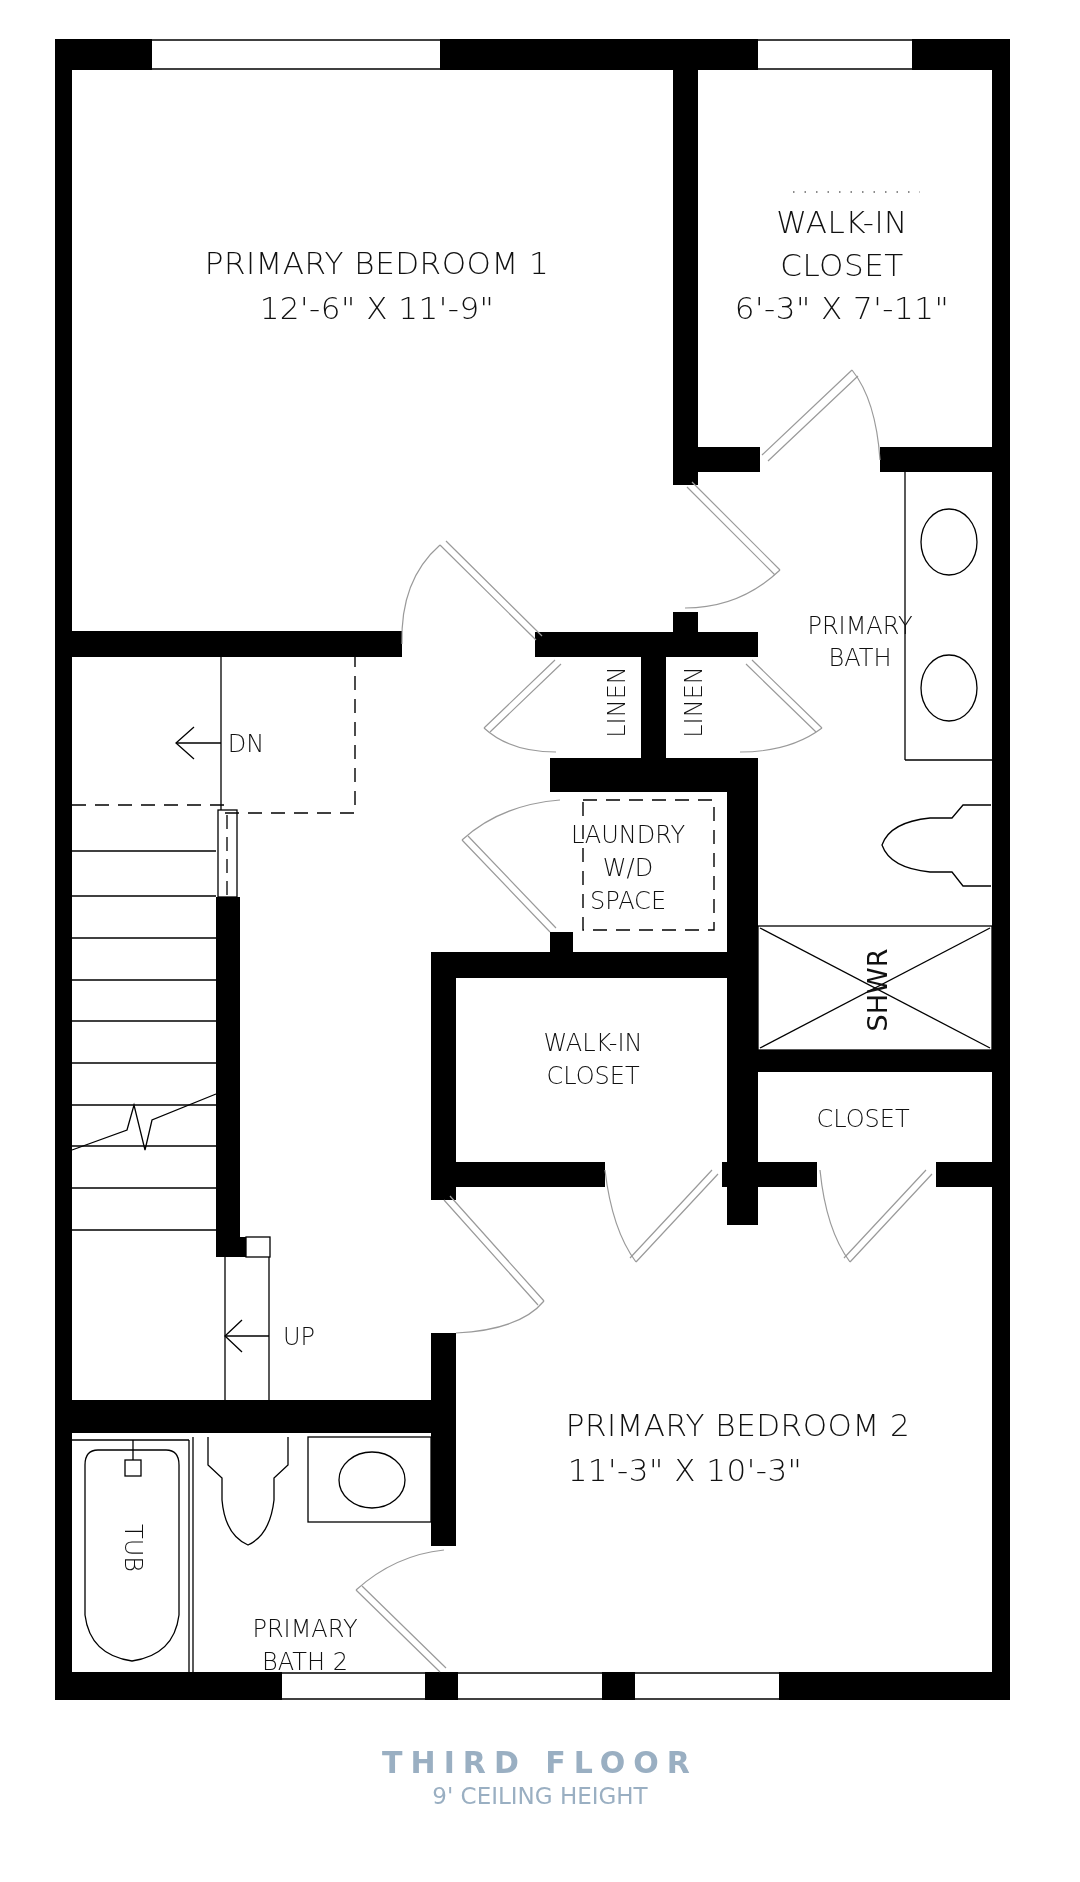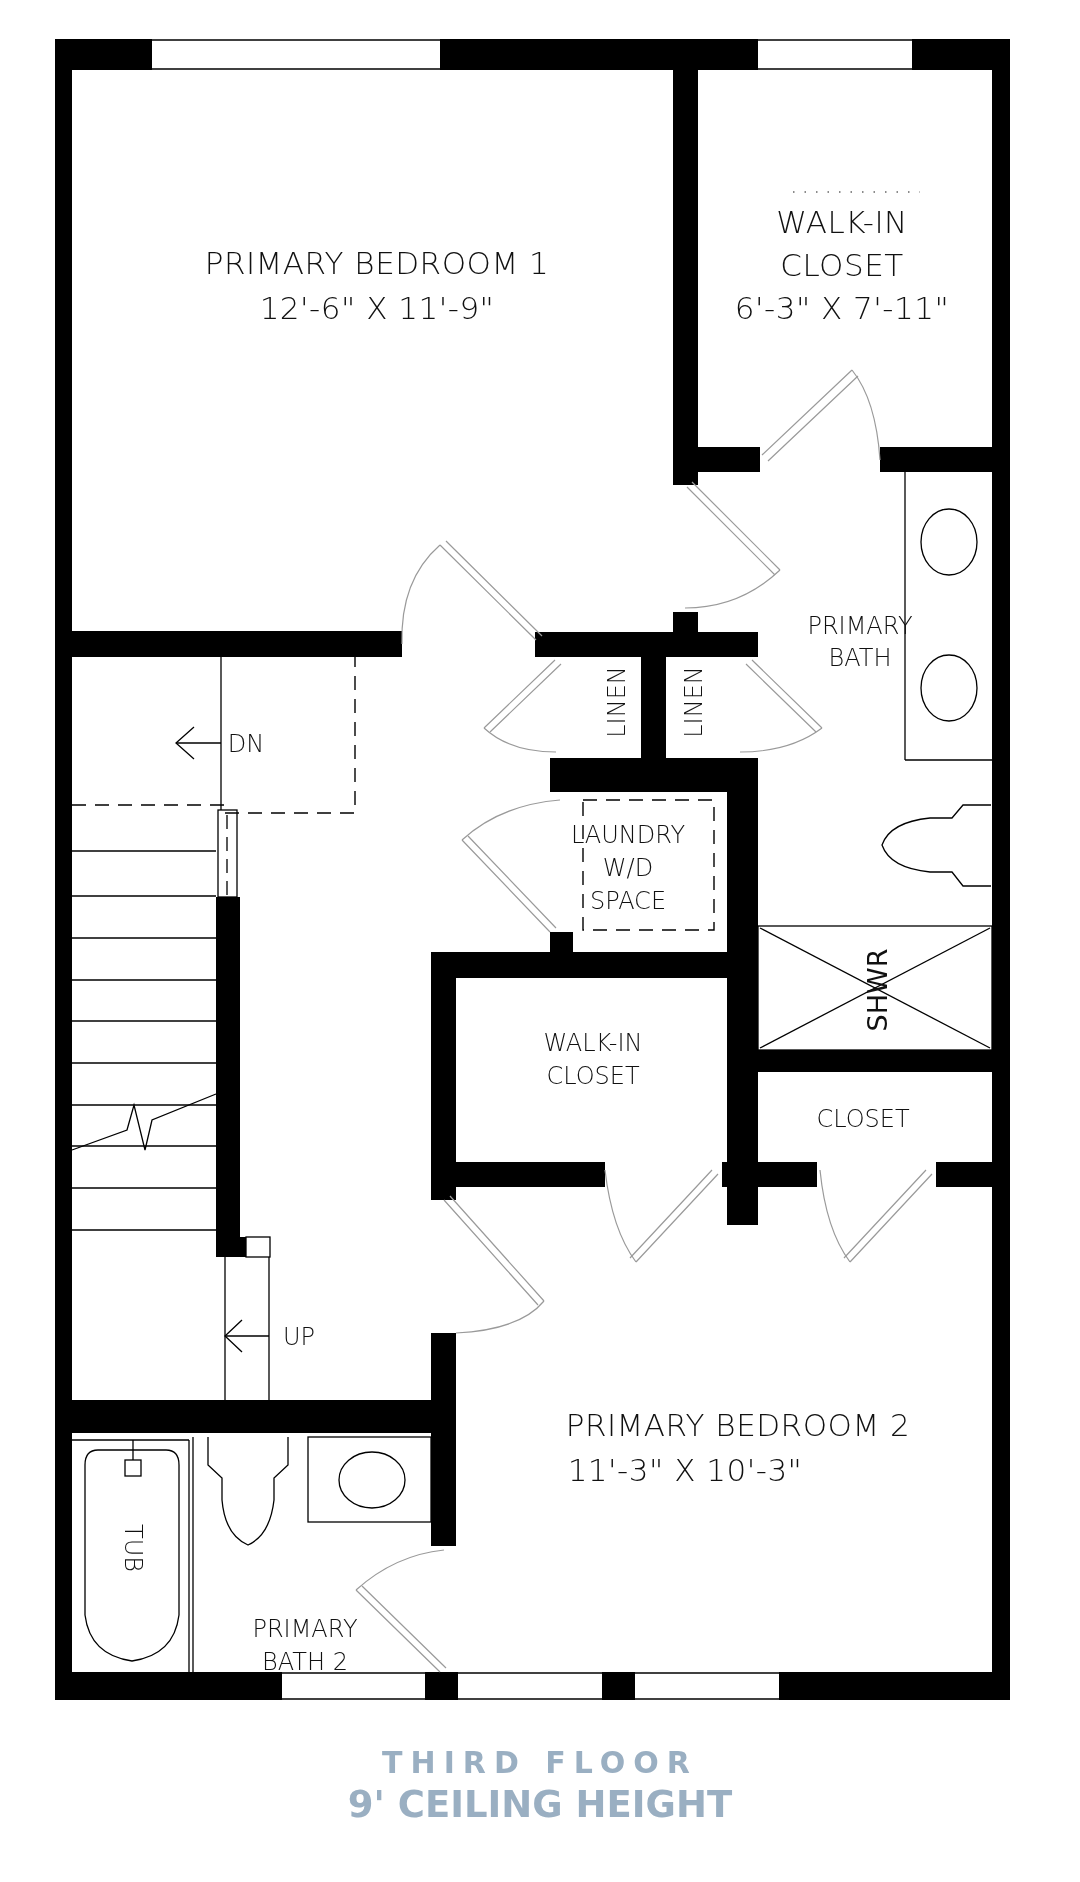--- a/index.html
+++ b/index.html
@@ -8,21 +8,21 @@
   .wall { fill: #000; }
   .thin { stroke: #000; stroke-width: 1.3; fill: none; }
   .door { stroke: #9a9a9a; stroke-width: 1.2; fill: none; }
   .dash { stroke: #000; stroke-width: 1.4; fill: none; stroke-dasharray: 14 9; }
   .lbl { font-family: "DejaVu Sans", sans-serif; fill: #111; font-weight: 300; text-anchor: middle; }
   .lbl-lg { font-size: 31px; letter-spacing: 0.5px; }
   .lbl-md { font-size: 27px; }
   .lbl-sm { font-size: 24px; }
   .caption { position: absolute; left: 0; width: 1080px; text-align: center; color: #9aafc2; }
   .caption-title { top: 1745px; font-size: 30px; font-weight: bold; letter-spacing: 8px; font-family: "DejaVu Sans", sans-serif; }
-  .caption-sub { top: 1783px; font-size: 37px; letter-spacing: 0px; font-family: "DejaVu Sans", sans-serif; font-weight: bold; }
+  .caption-sub { top: 1783px; font-size: 23px; letter-spacing: 0px; font-family: "DejaVu Sans", sans-serif; font-weight: normal; }
 </style>
 </head>
 <body>
 
 <svg width="1080" height="1882" viewBox="0 0 1080 1882" xmlns="http://www.w3.org/2000/svg">
 
   <g>
 
     <rect class="wall" x="55" y="39" width="97" height="31"></rect>
     <rect class="wall" x="440" y="39" width="318" height="31"></rect>

